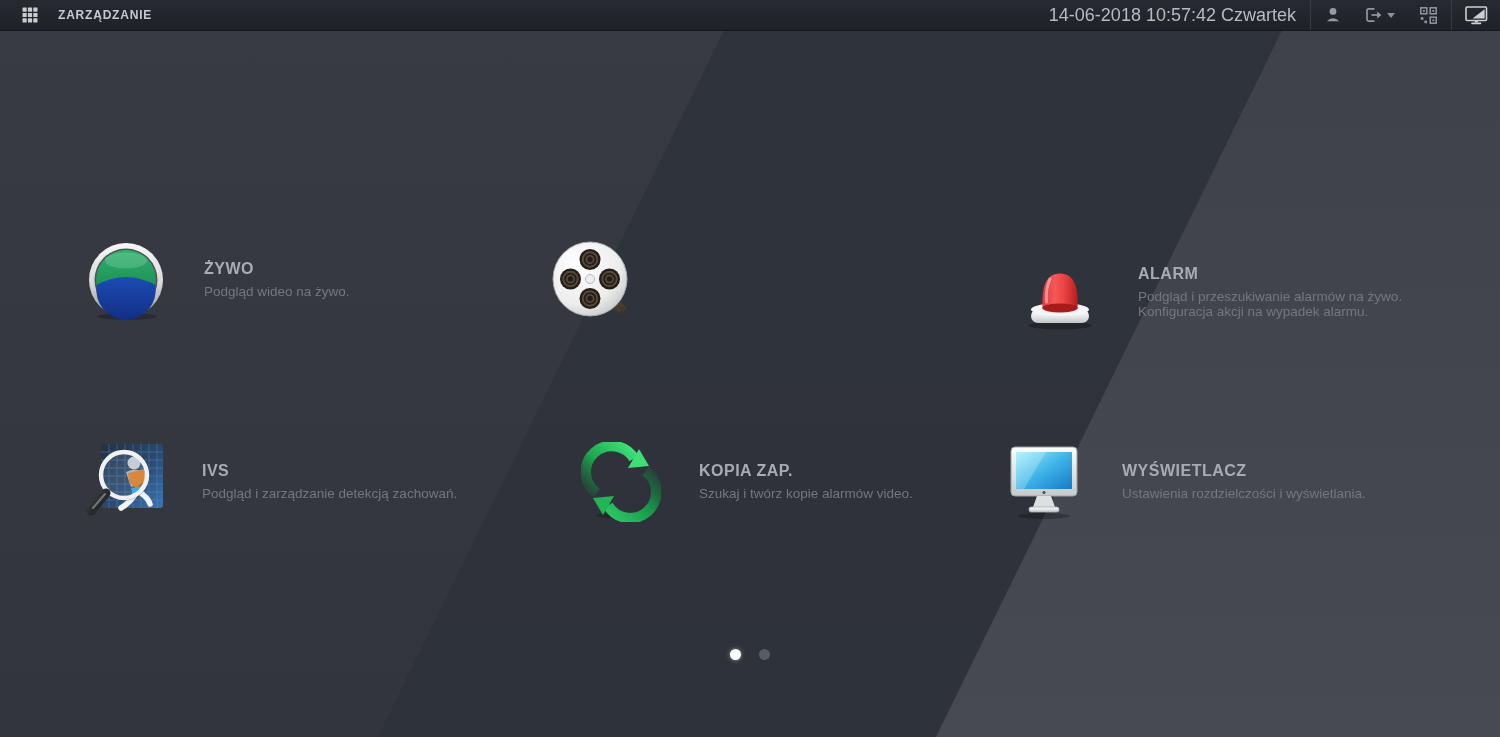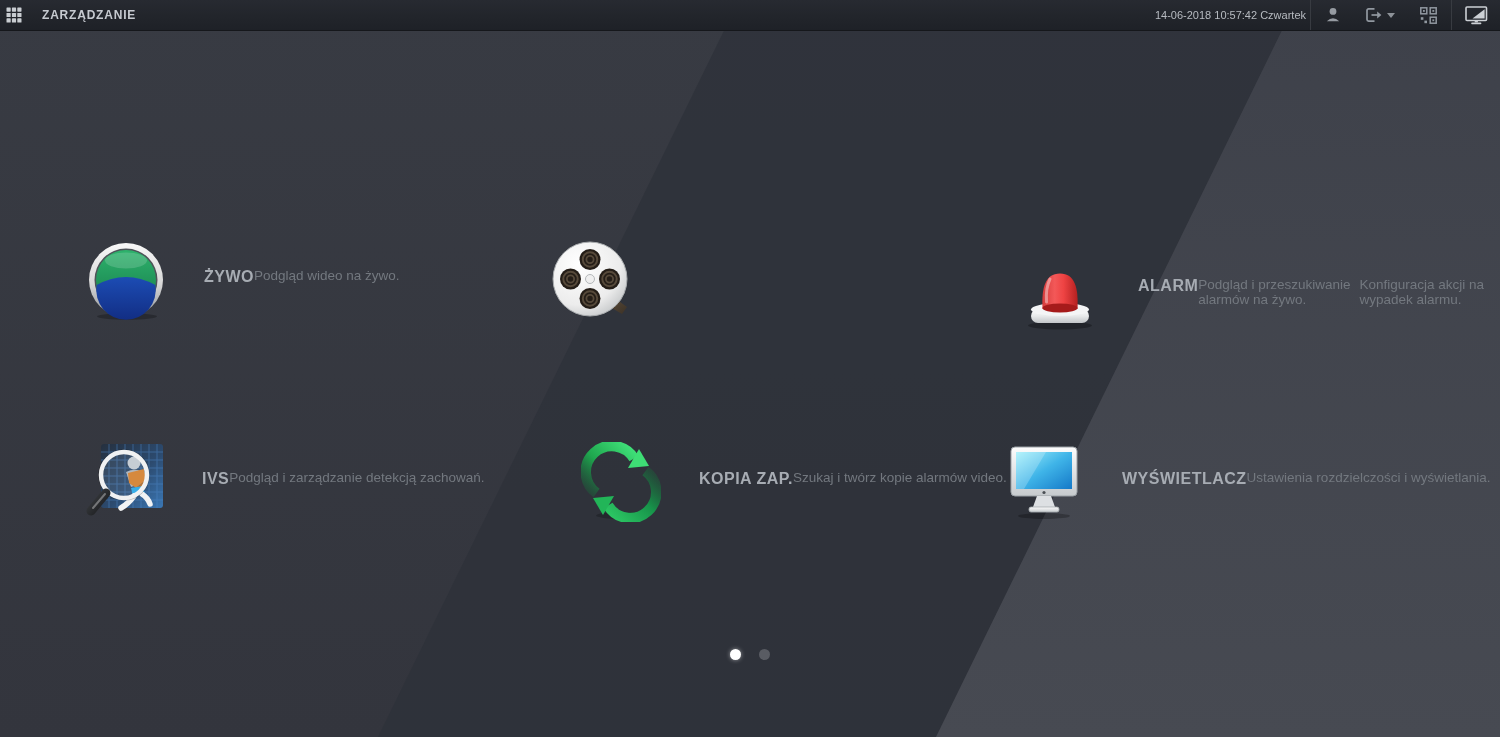--- a/index.html
+++ b/index.html
@@ -5,37 +5,37 @@
   html,body{margin:0;padding:0;background:#2b2d33;}
   body{width:1500px;height:737px;overflow:hidden;font-family:"Liberation Sans",sans-serif;}
   .screen{position:relative;width:1500px;height:737px;overflow:hidden;background:#34363e;}
   .bg-layer{position:absolute;inset:0;z-index:0;}
 
   
   .topbar{position:absolute;top:0;left:0;right:0;height:30px;z-index:5;
     background:linear-gradient(180deg,#272a31 0%,#22252b 55%,#1e2127 100%);
     border-bottom:1px solid #15171b;
     display:flex;align-items:center;justify-content:space-between;}
-  .topbar-left{display:flex;align-items:center;height:100%;}
+  .topbar-left{display:flex;align-items:center;height:100%;padding-left:16px;}
   .apps-grid-btn{display:flex;align-items:center;justify-content:center;width:28px;height:100%;cursor:pointer;}
   .topbar-title{margin-left:14px;font-size:12px;font-weight:bold;letter-spacing:.8px;color:#c6cad0;}
   .topbar-right{display:flex;align-items:center;height:100%;}
-  .tb-datetime{font-size:11px;color:#b7bbc1;margin-right:4px;}
+  .tb-datetime{font-size:18px;color:#b7bbc1;margin-right:14px;}
   .tb-divider{width:1px;height:30px;background:#383b41;}
   .tb-btn{display:flex;align-items:center;justify-content:center;height:100%;cursor:pointer;}
   .tb-btn.user{width:44px;}
   .tb-btn.logout{width:50px;gap:5px;}
   .tb-btn.qr{width:46px;}
   .tb-btn.monitor{width:48px;}
 
   
   .menu-item{position:absolute;display:flex;align-items:center;gap:38px;height:84px;cursor:pointer;z-index:3;}
   .item-icon{flex:0 0 auto;width:80px;height:80px;}
   .item-icon.wide{width:86px;margin-right:-6px;}
-  .item-text{display:flex;justify-content:center;}
+  .item-text{display:flex;flex-direction:column;justify-content:center;}
   .item-title{font-size:16px;font-weight:bold;letter-spacing:.5px;color:#a7acb3;margin-bottom:6px;}
   .item-desc{font-size:13.5px;line-height:15.5px;color:#73787f;}
   .item-desc:empty{display:none;}
 
   
   .pagination{position:absolute;top:649px;left:50%;transform:translateX(-50%);display:flex;gap:18px;z-index:3;}
   .dot{width:11px;height:11px;border-radius:50%;cursor:pointer;}
   .dot.active{background:#ffffff;box-shadow:0 0 4px rgba(255,255,255,.5);}
   .dot.inactive{background:#595c63;}
 </style>

